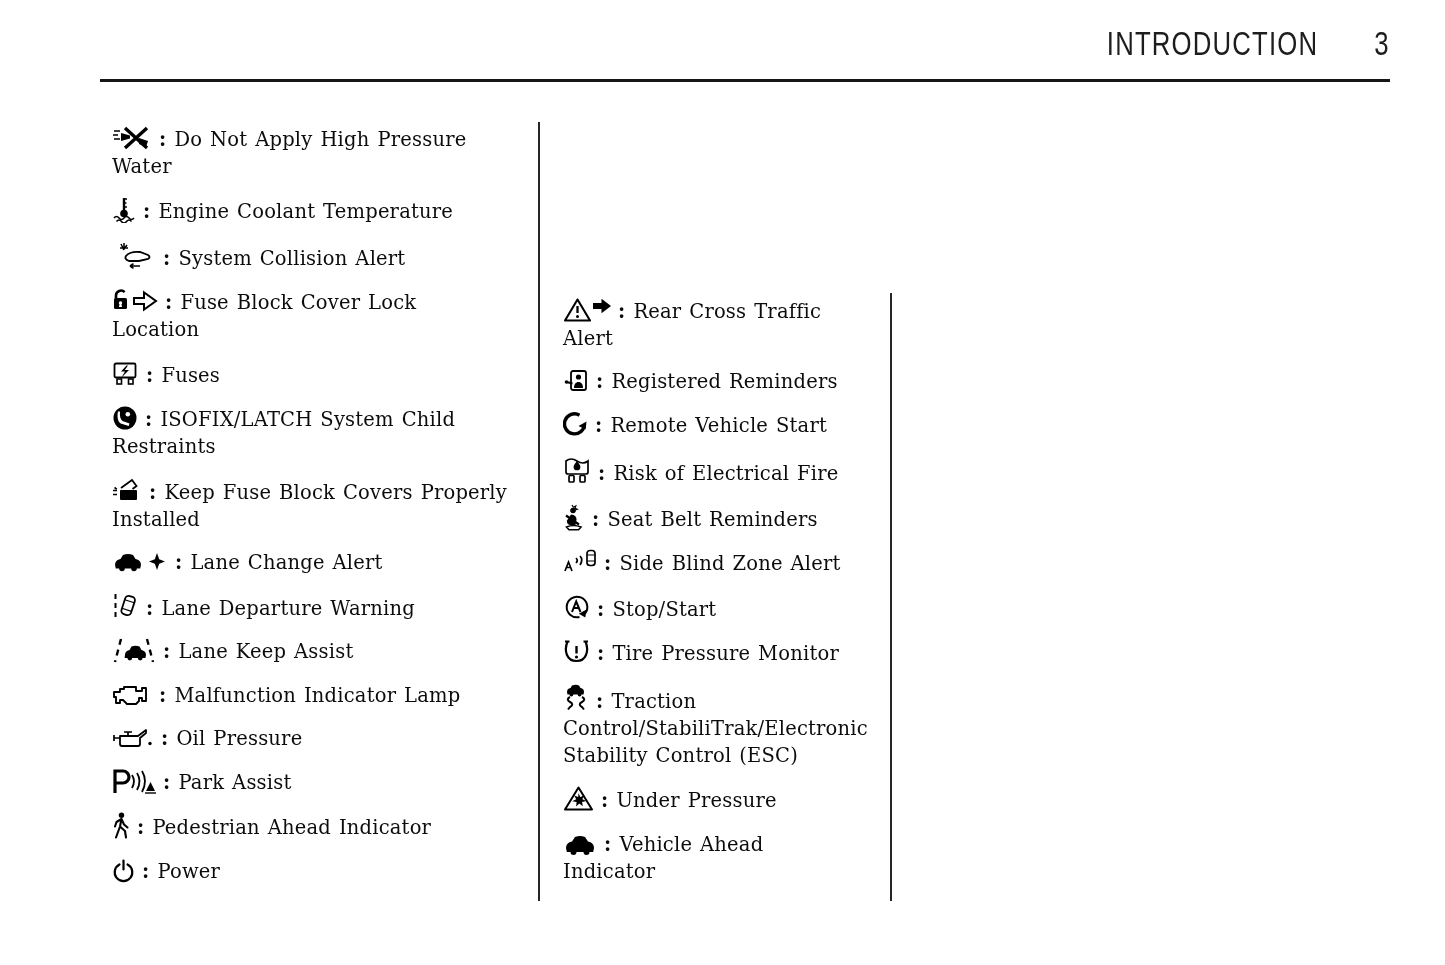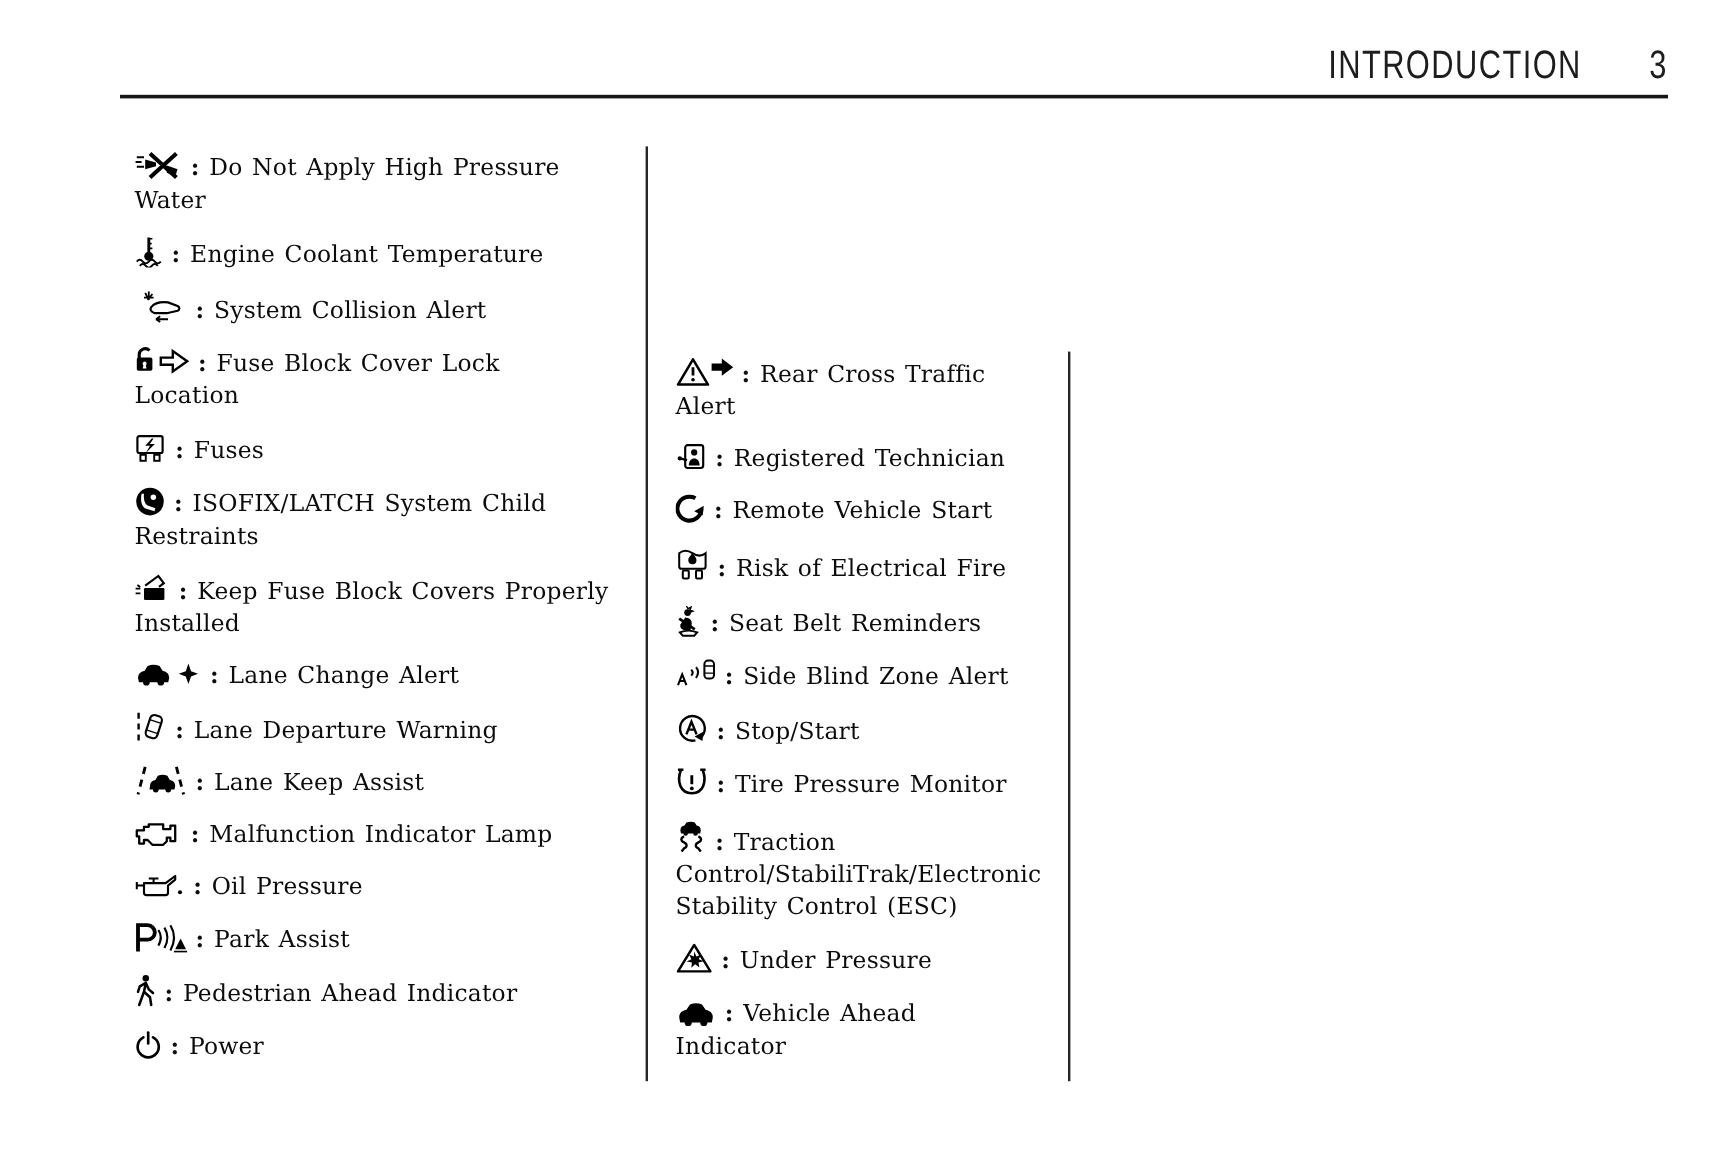--- a/index.html
+++ b/index.html
@@ -5,21 +5,21 @@
   html,body{margin:0;padding:0;background:#ffffff;}
   body{
     width:1445px;height:965px;overflow:hidden;position:relative;
     font-family:"DejaVu Serif","Liberation Serif",serif;
     color:#0c0c0c;
   }
   .page-inner{margin-left:100px;width:1290px;}
   
   .header{
     height:79px;display:flex;align-items:flex-end;justify-content:flex-end;
-    padding-bottom:6px;box-sizing:border-box;text-align:right;
+    padding-bottom:16px;box-sizing:border-box;text-align:right;
   }
   .header-scale{
     display:flex;align-items:baseline;gap:72px;
     transform:scaleX(0.78);transform-origin:100% 100%;
     font-family:"Liberation Sans","DejaVu Sans",sans-serif;
     font-size:33px;color:#1d1d1d;letter-spacing:1.5px;white-space:nowrap;
   }
   .rule{border:0;border-top:3px solid #161616;margin:0;}
   
   .columns{
@@ -140,21 +140,21 @@
               <path d="M14.5 10v7" stroke="#000" stroke-width="2.3"></path>
               <circle cx="14.5" cy="20.5" r="1.5" fill="#000"></circle>
               <path d="M30 7h8.5V2.8L48 10l-9.5 7.2V13H30z" fill="#000"></path>
             </svg></span><span class="colon">:</span><span class="label">Rear Cross Traffic Alert</span></p>
         <p class="row"><span class="icon"><svg width="26" height="24" viewBox="0 0 26 24">
               <circle cx="3.5" cy="13" r="1.8" fill="#000"></circle>
               <path d="M3.5 13l6 1.5" stroke="#000" stroke-width="2"></path>
               <rect x="8" y="2" width="15" height="19" rx="2" fill="none" stroke="#000" stroke-width="1.8"></rect>
               <circle cx="15.5" cy="8" r="2.6" fill="#000"></circle>
               <path d="M11 19c0-4 2-6 4.5-6s4.5 2 4.5 6z" fill="#000"></path>
-            </svg></span><span class="colon">:</span><span class="label">Registered Technician</span></p>
+            </svg></span><span class="colon">:</span><span class="label">Registered Reminders</span></p>
         <p class="row"><span class="icon"><svg width="25" height="25" viewBox="0 0 25 25">
               <path d="M16.5 3.2A10 10 0 1 0 21.5 12" fill="none" stroke="#000" stroke-width="3.4"></path>
               <path d="M23.5 9.5l-1 8-7-3.5z" fill="#000"></path>
             </svg></span><span class="colon">:</span><span class="label">Remote Vehicle Start</span></p>
         <p class="row"><span class="icon"><svg width="28" height="30" viewBox="0 0 28 30">
               <path d="M3 6q5-4 11 0t11 0v11q0 2-2 2H5q-2 0-2-2z" fill="none" stroke="#000" stroke-width="1.7"></path>
               <path d="M14 5.5c-1 2.5-3.4 3.8-3.4 6.4a3.4 3.4 0 0 0 6.8 0c0-2.6-2.4-3.9-3.4-6.4z" fill="#000"></path>
               <rect x="6" y="20.5" width="5" height="6.5" rx="1" fill="none" stroke="#000" stroke-width="1.7"></rect>
               <rect x="17" y="20.5" width="5" height="6.5" rx="1" fill="none" stroke="#000" stroke-width="1.7"></rect>
             </svg></span><span class="colon">:</span><span class="label">Risk of Electrical Fire</span></p>

